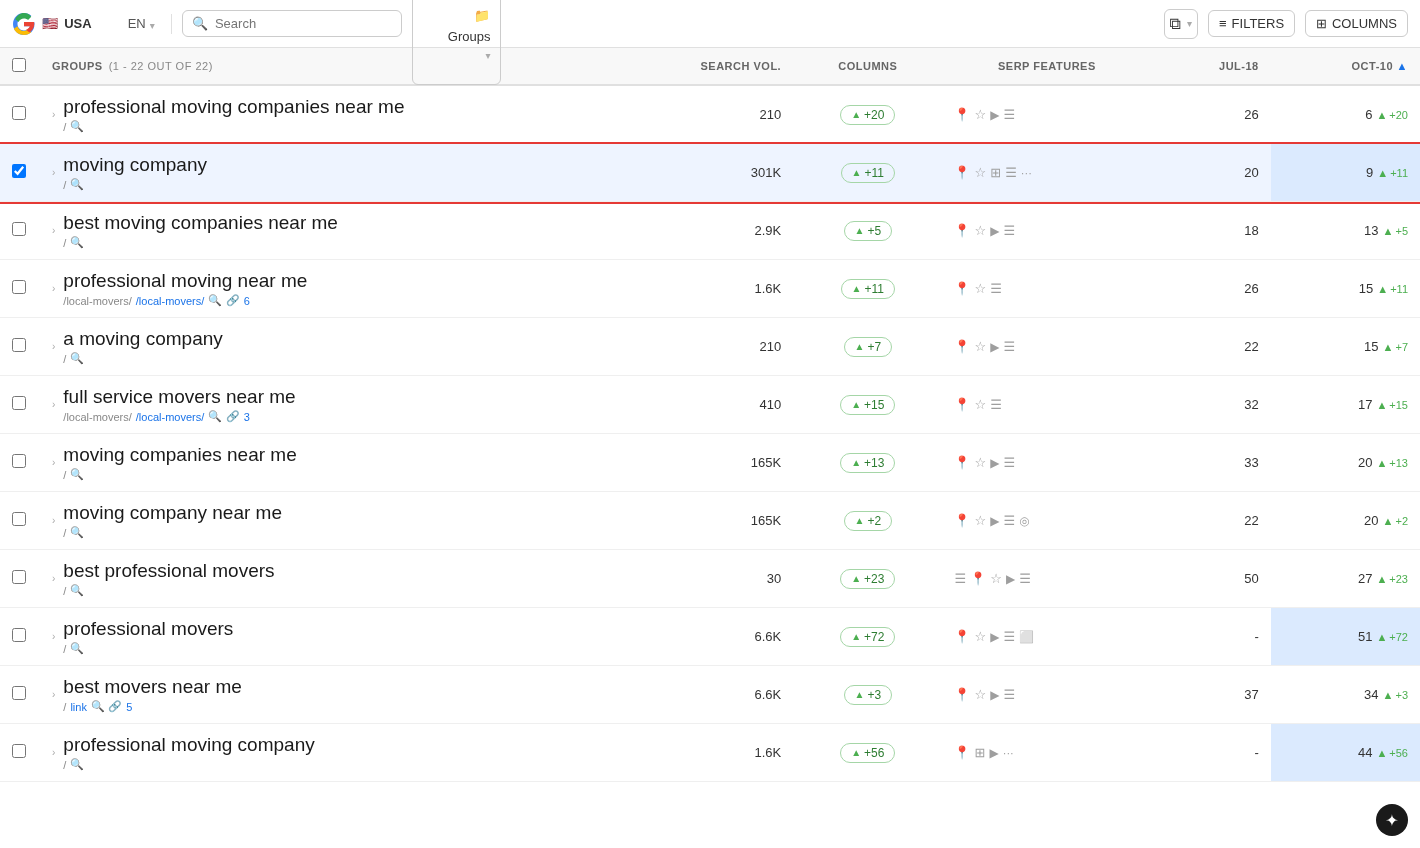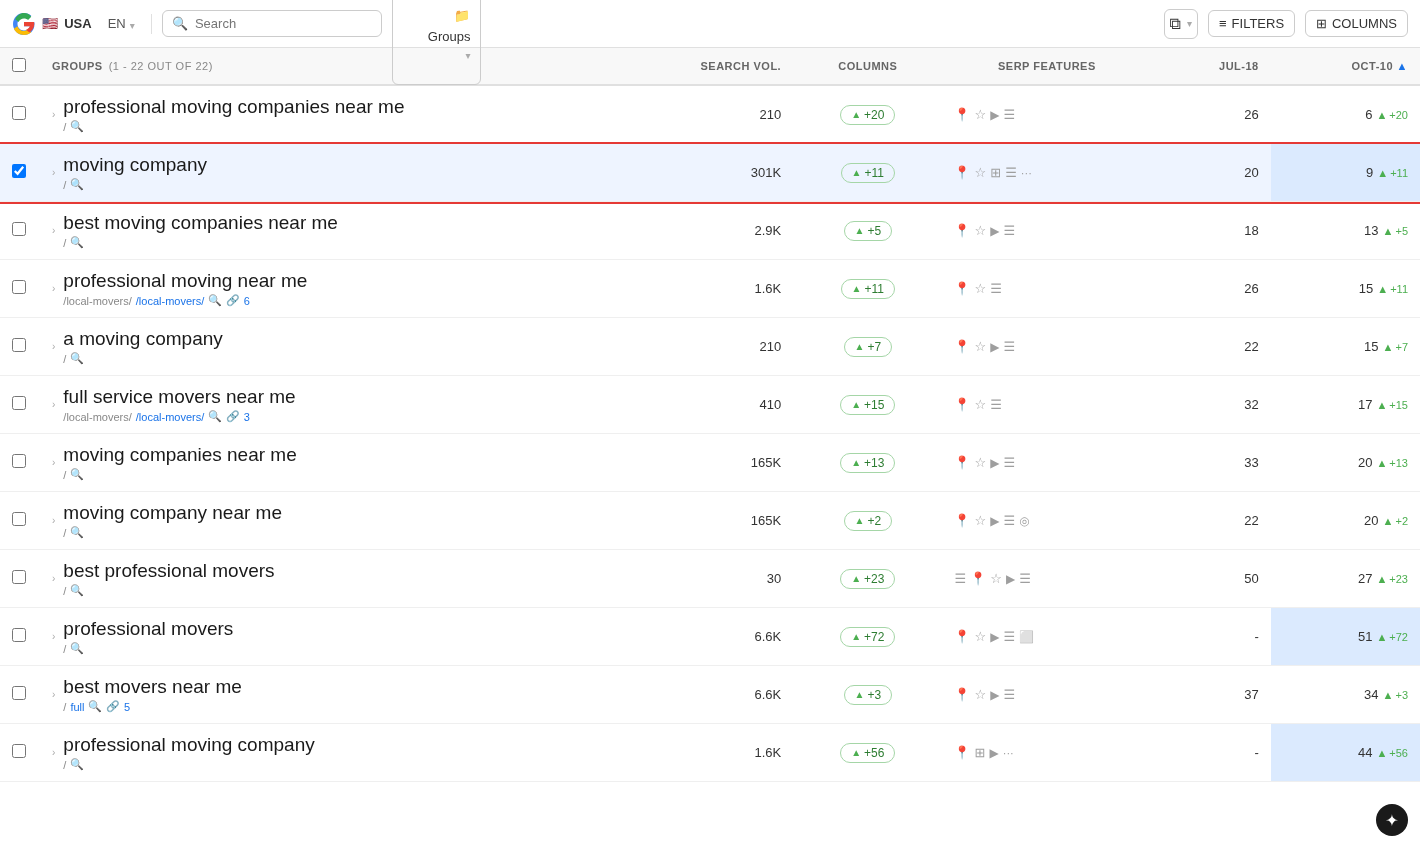--- a/index.html
+++ b/index.html
@@ -5,21 +5,21 @@
     * { box-sizing: border-box; margin: 0; padding: 0; }
     body { font-family: -apple-system, BlinkMacSystemFont, 'Segoe UI', sans-serif; font-size: 13px; background: #fff; color: #333; }
 
     
     .top-bar {
       display: flex; align-items: center; gap: 10px;
       padding: 6px 12px; border-bottom: 1px solid #e0e0e0;
       height: 48px; background: #fff;
     }
     .logo-area { display: flex; align-items: center; gap: 6px; font-size: 13px; font-weight: 500; }
-    .lang-select { display: flex; align-items: flex-end; gap: 4px; color: #555; cursor: pointer; padding: 4px 6px; border-radius: 4px; }
+    .lang-select { display: flex; align-items: flex-end; gap: 4px; color: #555; cursor: pointer; padding: 4px 6px; border-radius: 4px; margin-left: 20px; }
     .search-box { display: flex; align-items: center; border: 1px solid #ccc; border-radius: 6px; padding: 5px 10px; gap: 6px; min-width: 220px; }
     .search-box input { border: none; outline: none; font-size: 13px; width: 150px; }
     .view-mode-btn { display: flex; align-items: flex-end; gap: 6px; border: 1px solid #ccc; border-radius: 6px; padding: 23px 10px; cursor: pointer; font-size: 13px; flex-direction: column; }
     .spacer { flex: 1; }
     .top-btn { display: flex; align-items: center; gap: 6px; border: 1px solid #ccc; border-radius: 6px; padding: 5px 10px; cursor: pointer; font-size: 13px; background: #fff; }
     .top-btn.copy-btn { padding: 5px; }
 
     
     .table-wrap { overflow-x: auto; }
     table { width: 100%; border-collapse: collapse; }
@@ -490,21 +490,21 @@
         </tr>
         <tr>
           <td><input type="checkbox" class="checkbox" style=""></td>
           <td>
       <div style="display:flex;align-items:center;gap:4px;">
         <span class="expand-icon">›</span>
         <div class="kw-cell">
           <span class="kw-main">best movers near me</span>
           <div class="kw-sub">
                   <span style="color:#888;font-size:11px;">/</span>
-                  <a href="#" style="color:#1a73e8;font-size:11px;">full</a>
+                  <a href="#" style="color:#1a73e8;font-size:11px;">link</a>
                   <span style="color:#888;font-size:11px;">🔍</span>
                   <span style="color:#1a73e8;font-size:11px;">🔗</span>
                   <span style="color:#1a73e8;font-size:11px;">5</span>
                 </div>
         </div>
       </div>
           </td>
           <td class="numeric"><span>6.6K</span></td>
           <td class="center"><span class="badge positive"><span class="arrow-up">▲</span>+3</span></td>
           <td class="center">

